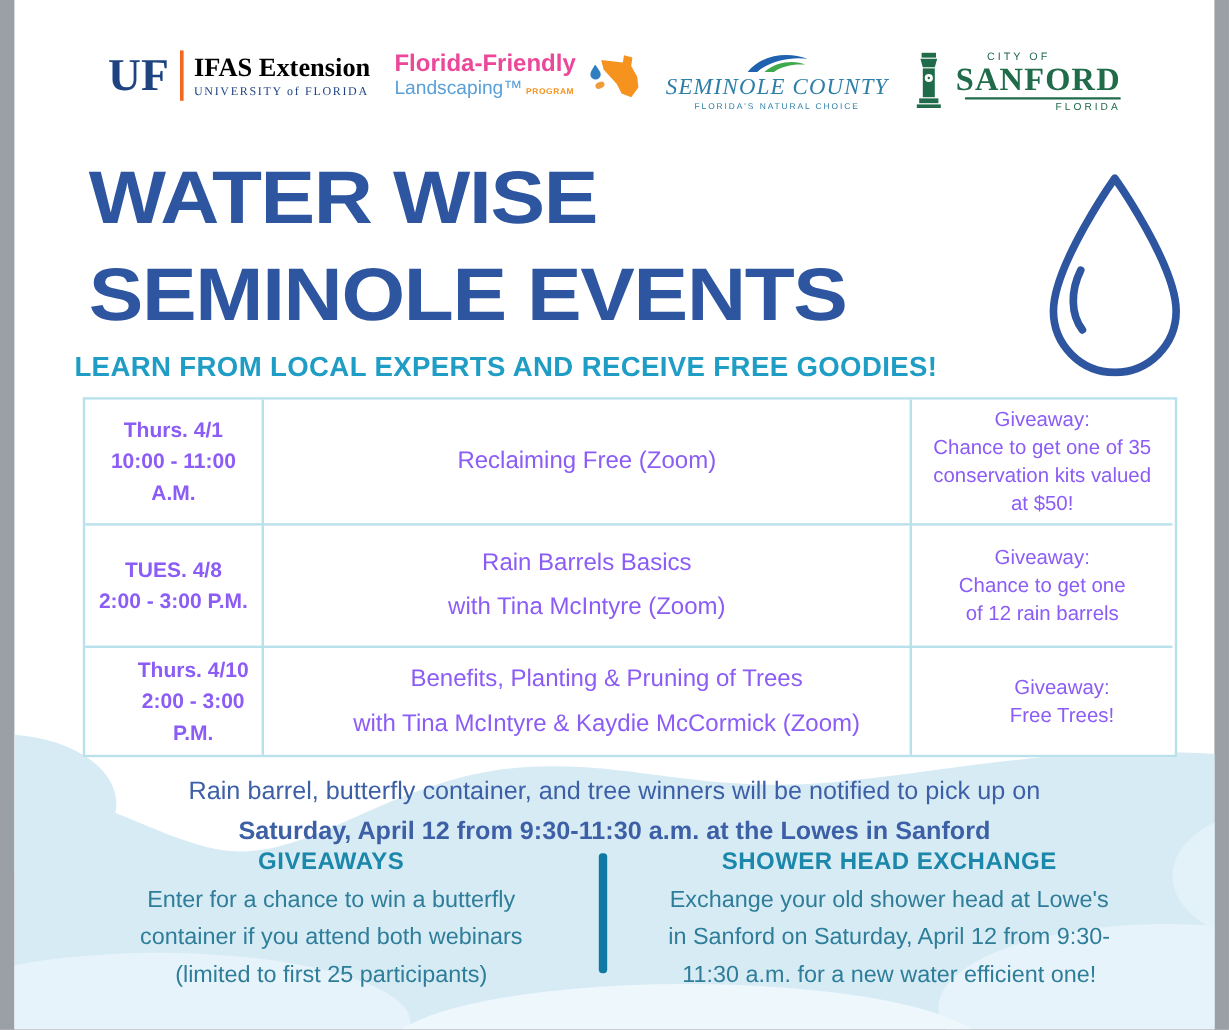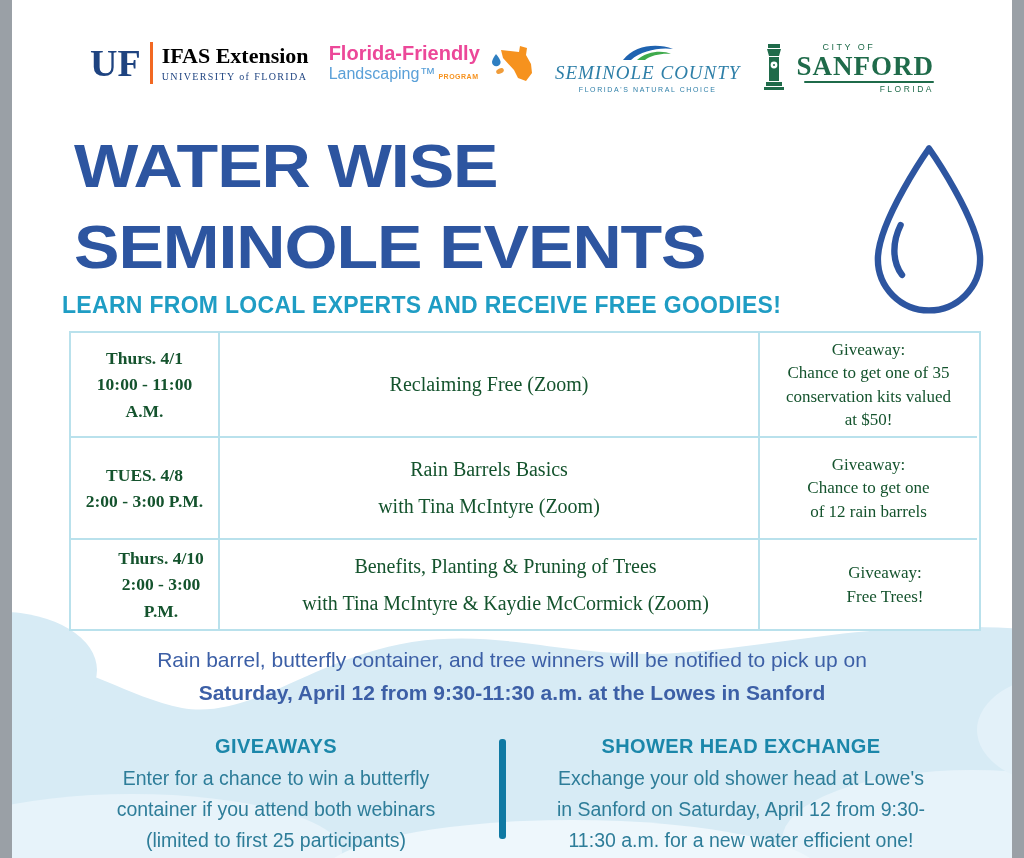--- a/index.html
+++ b/index.html
@@ -30,33 +30,33 @@
   .san-state{font-size:8.5px;color:#1f6b4a;letter-spacing:2.5px;text-align:right;}
   
   .title{position:absolute;left:62px;top:126px;color:#2d55a0;font-weight:800;
          font-size:62px;line-height:1.30;letter-spacing:-1px;
          transform:scaleX(1.10);transform-origin:left top;white-space:pre-line;}
   .subtitle{position:absolute;left:50px;top:292px;color:#1f9dc4;font-weight:bold;font-size:23px;letter-spacing:.3px;}
   .drop{position:absolute;left:846px;top:142px;width:142px;height:172px;}
   
   .etable{position:absolute;left:57px;top:331px;width:912px;border:2px solid #b9e1ec;
           display:grid;grid-template-columns:149px 540px 217px;grid-template-rows:105px 102px 89px;
-          background:#fff;box-sizing:border-box;color:#14532d;font-family:Liberation Serif, serif;}
+          background:#fff;box-sizing:border-box;color:#8b5cf6;}
   .cell{display:flex;align-items:center;justify-content:center;text-align:center;
         border-right:2px solid #b9e1ec;border-bottom:2px solid #b9e1ec;padding:4px 8px;white-space:pre-line;}
   .cell.last-col{border-right:none;}
   .cell.last-row{border-bottom:none;padding-left:41px;}
   .c-when{font-size:17.5px;font-weight:bold;line-height:1.5;}
   .c-title{font-size:20px;line-height:1.85;}
   .c-give{font-size:17px;line-height:1.38;}
   
   .note{position:absolute;top:644px;left:0;width:100%;text-align:center;color:#3c5fa6;font-size:21px;line-height:1.55;}
   .note .bold{font-weight:bold;}
   
-  .bottom{position:absolute;top:707px;left:55px;right:50px;display:flex;align-items:flex-start;margin-top:28px;}
+  .bottom{position:absolute;top:707px;left:55px;right:50px;display:flex;align-items:flex-start;}
   .bcol{text-align:center;}
   .bcol.left{width:418px;}
   .bcol.right{flex:1;}
   .bhead{font-size:20px;font-weight:bold;color:#1b87aa;letter-spacing:.4px;margin-bottom:5px;}
   .bbody{font-size:19.5px;color:#2e7d99;line-height:1.6;white-space:pre-line;}
   .bdivider{width:7px;height:100px;background:#0f79a3;border-radius:3px;margin:4px 14px 0 14px;flex:0 0 auto;}
 </style>
 </head>
 <body>
 

